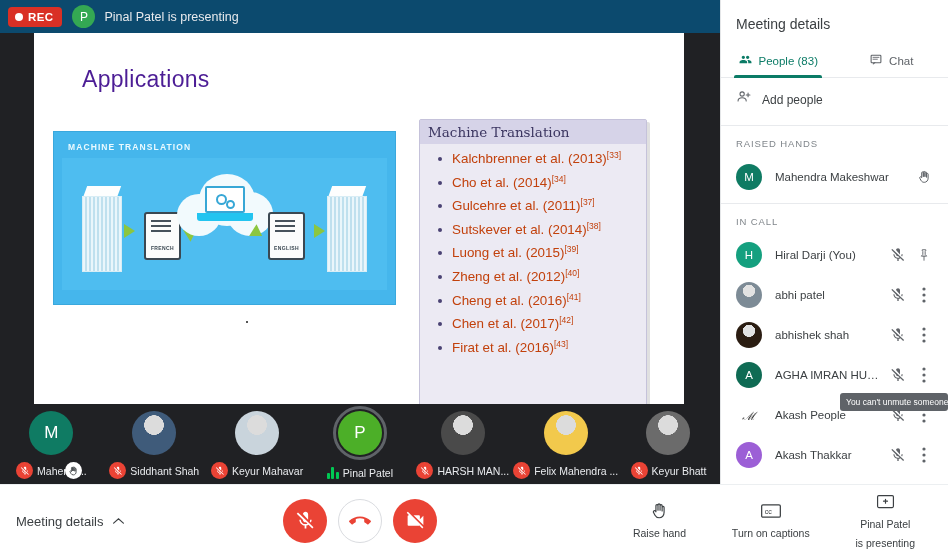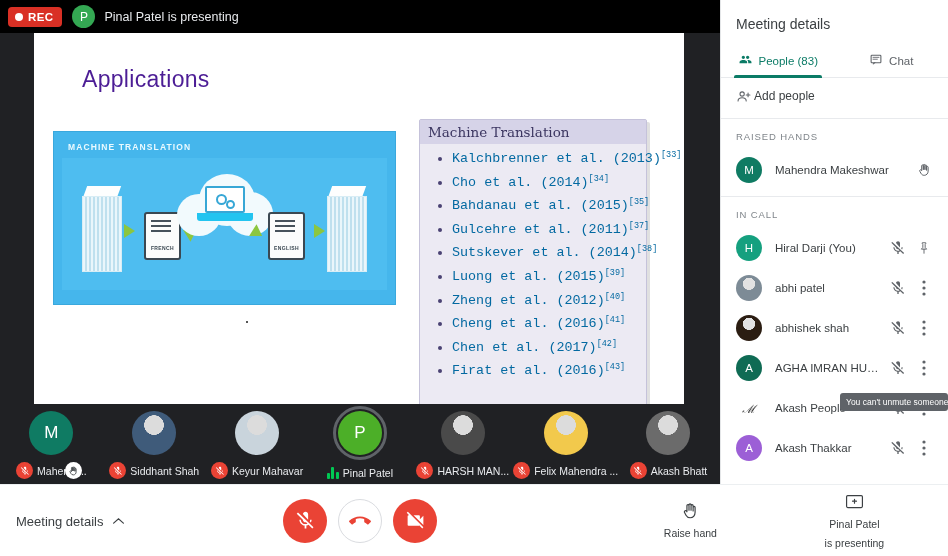--- a/index.html
+++ b/index.html
@@ -13,21 +13,21 @@
   
   #stage {
     position: absolute; left: 0; top: 0;
     width: 720px; height: 484px;
     background: #202124;
   }
   
   #topbar {
     position: absolute; left: 0; top: 0; width: 720px; height: 33px;
     display: flex; align-items: center; padding-left: 8px; gap: 10px;
-    background: #000000;
+    background: #0c4a6e;
   }
   #rec-badge {
     display: flex; align-items: center; gap: 5px;
     background: #d93025; color: #fff;
     border-radius: 4px; padding: 4px 9px 4px 7px;
     font-size: 11.5px; font-weight: bold; letter-spacing: .4px;
   }
   #rec-dot { width: 8px; height: 8px; border-radius: 50%; background: #fff; display:block; }
   #presenter-chip { display: flex; align-items: center; gap: 9px; }
   #presenter-avatar {
@@ -103,22 +103,22 @@
     background: #eceaf3; border: 1px solid #c5c2da;
     border-radius: 2px; box-shadow: 3px 3px 0 rgba(0,0,0,.12);
   }
   #mt-box-header {
     height: 24px; background: #d6d3e8; color: #3b3560;
     font-size: 13.5px; font-family: "DejaVu Serif", serif;
     display:flex; align-items:center; padding-left: 8px;
   }
   #mt-list { list-style: none; padding: 3px 0 0 18px; }
   #mt-list li {
-    font-family: Liberation Mono, monospace;
-    font-size: 13.4px; color: #0369a1; line-height: 1.76;
+    font-family: Liberation Sans, sans-serif;
+    font-size: 13.4px; color: #c2410c; line-height: 1.76;
     position: relative; padding-left: 14px; white-space: nowrap;
   }
   #mt-list li::before {
     content:""; position:absolute; left:0; top:10px;
     width:4px; height:4px; border-radius:50%; background:#4a4273;
   }
   #mt-list sup { font-size: 8.5px; vertical-align: super; }
 
   
   #filmstrip {
@@ -163,22 +163,22 @@
   .tab {
     flex:1; display:flex; align-items:center; justify-content:center; gap:6px;
     font-size: 11.5px; color: #5f6368; position:relative; cursor:pointer;
   }
   .tab.active { color:#0b7b66; }
   .tab.active::after {
     content:""; position:absolute; left:13px; right:13px; bottom:-1px;
     height:3px; background:#0b7b66; border-radius:2px 2px 0 0;
   }
   #add-people {
-    display:flex; align-items:flex-start; gap:2px;
-    padding: 11px 0 11px 15px; font-size: 12px; color:#3c4043;
+    display:flex; align-items:flex-end; gap:10px;
+    padding: 11px 0 18px 15px; font-size: 12px; color:#3c4043;
     border-bottom: 1px solid #e8eaed; cursor:pointer;
   }
   .section-head {
     font-size: 9.5px; color:#80868b; letter-spacing:.9px;
     padding: 12px 0 8px 15px;
   }
   .person {
     display:flex; align-items:center; height: 40px; padding: 0 11px 0 15px;
     position: relative;
   }
@@ -289,21 +289,20 @@
           <div class="arrow" style="right:62px; bottom:52px;"></div>
         </div>
       </div>
       <div id="slide-dot"></div>
 
       <div id="mt-box">
         <div id="mt-box-header">Machine Translation</div>
         <ul id="mt-list">
             <li><span>Kalchbrenner et al. (2013)</span><sup>[33]</sup></li>
             <li><span>Cho et al. (2014)</span><sup>[34]</sup></li>
-            <li><span>Bahdanau et al. (2015)</span><sup>[35]</sup></li>
             <li><span>Gulcehre et al. (2011)</span><sup>[37]</sup></li>
             <li><span>Sutskever et al. (2014)</span><sup>[38]</sup></li>
             <li><span>Luong et al. (2015)</span><sup>[39]</sup></li>
             <li><span>Zheng et al. (2012)</span><sup>[40]</sup></li>
             <li><span>Cheng et al. (2016)</span><sup>[41]</sup></li>
             <li><span>Chen et al. (2017)</span><sup>[42]</sup></li>
             <li><span>Firat et al. (2016)</span><sup>[43]</sup></li>
           </ul>
       </div>
     </div>
@@ -381,21 +380,21 @@
           </div>
         </div>
         <div class="tile">
           <div class="tile-av" style="background: radial-gradient(circle at 50% 32%, rgb(220, 220, 220) 0px, rgb(220, 220, 220) 26%, rgb(107, 107, 107) 27%, rgb(107, 107, 107) 100%);"></div>
           <div class="tile-row">
             <span class="mini-mute">
               <svg width="10" height="10" viewBox="0 0 24 24" fill="#fff">
                 <path d="M19 11h-1.7c0 .74-.16 1.43-.43 2.05l1.23 1.23c.56-.98.9-2.09.9-3.28zM14.98 11.17c0-.06.02-.11.02-.17V5c0-1.66-1.34-3-3-3-1.54 0-2.79 1.16-2.96 2.65l5.94 6.52zM3.41 2.86L2 4.27l6.97 6.97V11c0 1.66 1.33 3 2.99 3 .22 0 .44-.03.65-.08l1.66 1.66c-.71.33-1.5.52-2.31.52-2.76 0-5.3-2.1-5.3-5.1H5c0 3.42 2.72 6.24 6 6.72V21h2v-3.28c.91-.13 1.77-.45 2.54-.9l4.19 4.19 1.41-1.41L3.41 2.86z"></path>
               </svg>
             </span>
-            <span class="tile-name">Akash Bhatt</span>
+            <span class="tile-name">Keyur Bhatt</span>
           </div>
         </div>
       </div>
   </div>
 
   <div id="panel">
     <div id="panel-title">Meeting details</div>
 
     <div id="tabs">
       <div class="tab active">
@@ -577,20 +576,29 @@
     <div class="tool">
       <span class="gl">
         <svg width="19" height="20" viewBox="0 0 24 24" fill="none" stroke="#3c4043" stroke-width="1.5">
           <path d="M7.5 12V5.2a1.3 1.3 0 012.6 0V11M10.1 11V4.3a1.3 1.3 0 012.6 0V11M12.7 11V5.3a1.3 1.3 0 012.6 0V12M15.3 12V7.5a1.25 1.25 0 012.5 0v6.2c0 4-2.6 6.8-6.2 6.8-2.6 0-4.2-1.2-5.3-3.2L4.5 14c-.5-.9-.2-1.8.6-2.2.7-.4 1.5-.2 2 .5l.4.7" stroke-linecap="round" stroke-linejoin="round"></path>
         </svg>
       </span>
       <span>Raise hand</span>
     </div>
     <div class="tool">
       <span class="gl">
+        <svg width="22" height="16" viewBox="0 0 24 18" fill="none" stroke="#3c4043" stroke-width="1.4">
+          <rect x="1.5" y="2" width="21" height="14" rx="1.5"></rect>
+          <text x="5" y="12.5" font-size="8" fill="#3c4043" stroke="none" font-family="Liberation Sans, sans-serif">cc</text>
+        </svg>
+      </span>
+      <span>Turn on captions</span>
+    </div>
+    <div class="tool">
+      <span class="gl">
         <svg width="19" height="16" viewBox="0 0 24 20" fill="none" stroke="#3c4043" stroke-width="1.5">
           <rect x="2" y="2" width="20" height="15" rx="1.5"></rect>
           <path d="M12 6.5v5M9.5 9h5" stroke-linecap="round"></path>
         </svg>
       </span>
       <span>Pinal Patel</span>
       <span>is presenting</span>
     </div>
   </div>
 

